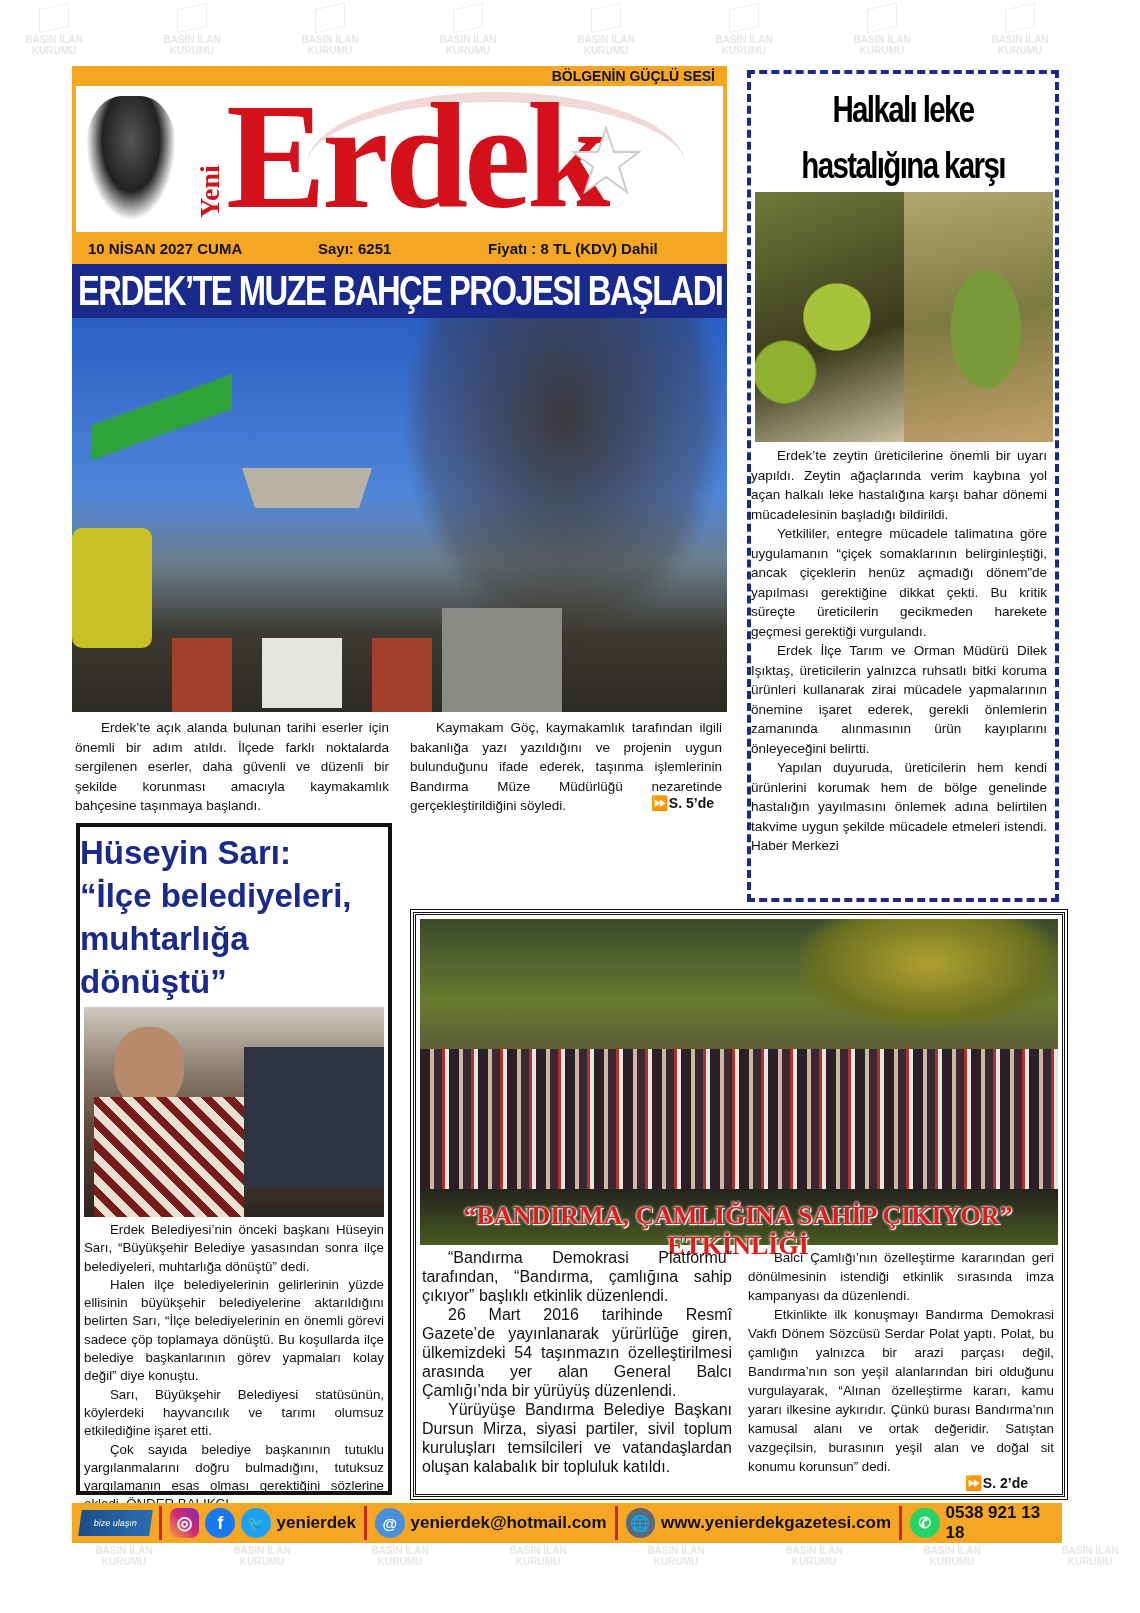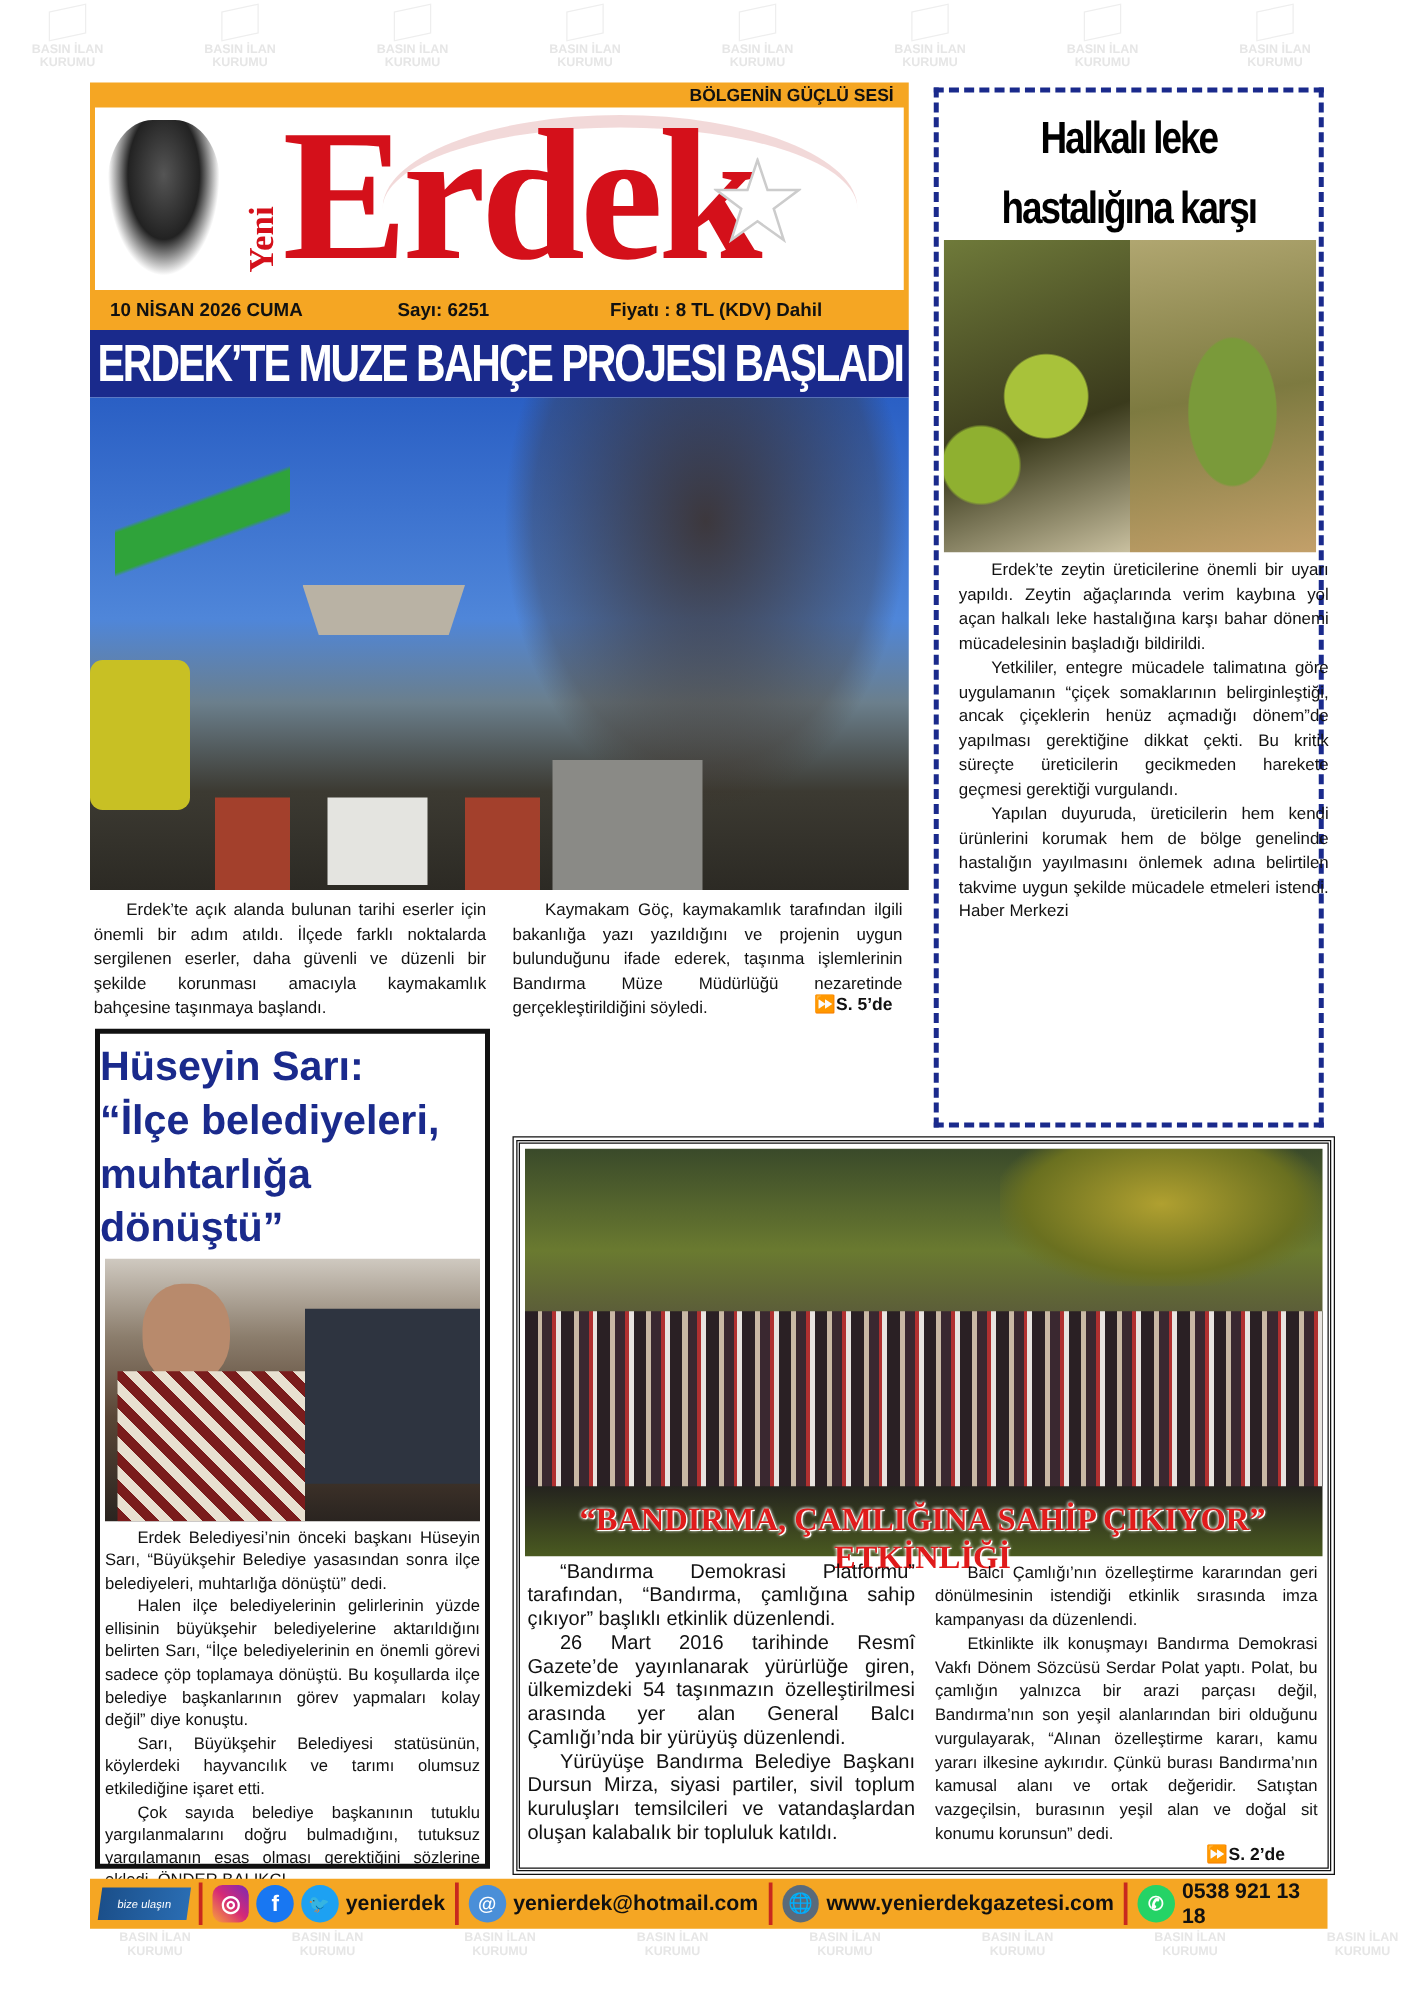--- a/index.html
+++ b/index.html
@@ -118,21 +118,21 @@
   <div class="mast-white">
     <div class="portrait"></div>
     <div class="swoosh"></div>
     <div class="logo-yeni">Yeni</div>
     <div class="logo">Erdek</div>
     <svg class="abs" style="left:495px;top:40px" width="70" height="70" viewBox="0 0 70 70">
         <polygon points="35,2 43,26 68,26 48,41 56,66 35,51 14,66 22,41 2,26 27,26" fill="#fff" stroke="#ccc" stroke-width="2"></polygon>
       </svg>
   </div>
   <div class="mast-bottom">
-    <span style="margin-left:16px;width:230px">10 NİSAN 2026 CUMA</span>
+    <span style="margin-left:16px;width:230px">10 NİSAN 2027 CUMA</span>
     <span style="width:170px">Sayı: 6251</span>
     <span>Fiyatı : 8 TL  (KDV) Dahil</span>
   </div>
 </div>
 
 <div class="abs headline-main"><span style="display:inline-block;transform:scaleX(.78);transform-origin:left;margin-left:6px;">ERDEK’TE MUZE BAHÇE PROJESI BAŞLADI</span></div>
 
 <div class="abs photo" style="left:72px;top:318px;width:655px;height:394px;background:linear-gradient(180deg,#2a5fc4 0%,#4f86d9 45%,#6b7f8c 62%,#3c3a32 80%,#2c2a24 100%)">
   <div class="abs" style="left:20px;top:0;width:140px;height:300px;background:linear-gradient(160deg,transparent 30%,#2fa33a 31%,#2fa33a 40%,transparent 41%)"></div>
   <div class="abs" style="left:0;top:210px;width:80px;height:120px;background:#c8c024;border-radius:10px"></div>
@@ -155,23 +155,24 @@
 
 <div class="abs rbox">
   <div class="rbox-title">
     <div>Halkalı leke hastalığına karşı</div>
     <div>mücadele dönemi başladı</div>
   </div>
   <div class="abs photo" style="left:4px;top:118px;width:298px;height:250px;display:flex">
     <div style="flex:1;background:radial-gradient(circle at 55% 50%,#a8c23a 0 22%,transparent 23%),radial-gradient(circle at 20% 72%,#8fb030 0 14%,transparent 15%),linear-gradient(160deg,#6f7a3a,#3a3a1c 60%,#c9c0a0)"></div>
     <div style="flex:1;background:radial-gradient(ellipse at 55% 55%,#7a9a3a 0 30%,transparent 31%),linear-gradient(170deg,#b0a670,#7d7a40 50%,#c3a06a)"></div>
   </div>
-  <div class="abs col-text" style="left:16px;top:372px;width:296px">
+  <div class="abs col-text" style="left:0;top:372px;width:296px">
     <p>Erdek’te zeytin üreticilerine önemli bir uyarı yapıldı. Zeytin ağaçlarında verim kaybına yol açan halkalı leke hastalığına karşı bahar dönemi mücadelesinin başladığı bildirildi.</p>
     <p>Yetkililer, entegre mücadele talimatına göre uygulamanın “çiçek somaklarının belirginleştiği, ancak çiçeklerin henüz açmadığı dönem”de yapılması gerektiğine dikkat çekti. Bu kritik süreçte üreticilerin gecikmeden harekete geçmesi gerektiği vurgulandı.</p>
+    <p>Erdek İlçe Tarım ve Orman Müdürü Dilek Işıktaş, üreticilerin yalnızca ruhsatlı bitki koruma ürünleri kullanarak zirai mücadele yapmalarının önemine işaret ederek, gerekli önlemlerin zamanında alınmasının ürün kayıplarını önleyeceğini belirtti.</p>
     <p>Yapılan duyuruda, üreticilerin hem kendi ürünlerini korumak hem de bölge genelinde hastalığın yayılmasını önlemek adına belirtilen takvime uygun şekilde mücadele etmeleri istendi. Haber Merkezi</p>
   </div>
 </div>
 
 <div class="abs ibox">
   <div class="ibox-title">
     <div>Hüseyin Sarı:</div>
     <div>“İlçe belediyeleri,</div>
     <div>muhtarlığa</div>
     <div>dönüştü”</div>

